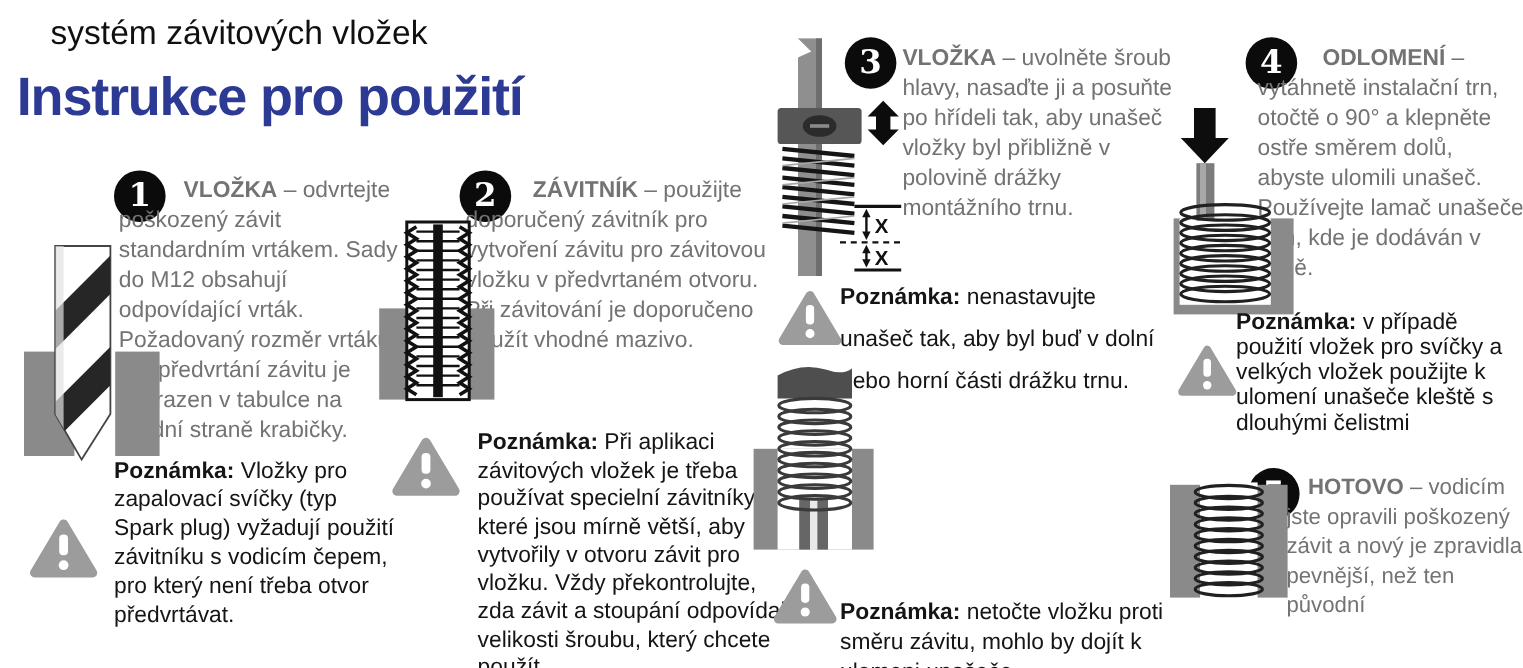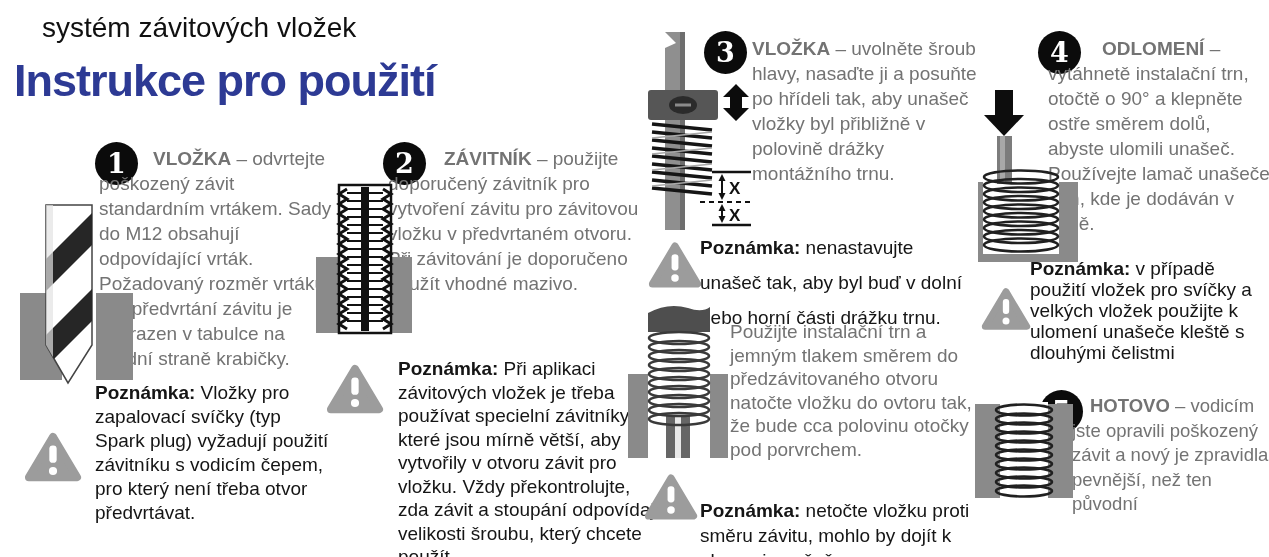--- a/index.html
+++ b/index.html
@@ -160,21 +160,20 @@
         <ellipse cx="51" cy="67" rx="30" ry="6"></ellipse>
       <ellipse cx="51" cy="76" rx="30" ry="6"></ellipse>
         <ellipse cx="51" cy="85" rx="30" ry="6"></ellipse>
       <ellipse cx="51" cy="94" rx="30" ry="6"></ellipse>
         <ellipse cx="51" cy="103" rx="30" ry="6"></ellipse>
       <ellipse cx="51" cy="112" rx="30" ry="6"></ellipse>
         <ellipse cx="51" cy="121" rx="30" ry="6"></ellipse>
     </g>
   </svg>
 
-  <div class="abs step-text" style="left:730px;top:320px;width:254px;line-height:23.5px;">Použijte instalační trn a jemným tlakem směrem do předzávitovaného otvoru natočte vložku do ovtoru tak, že bude cca polovinu otočky pod porvrchem.</div>
 
   <svg class="warn" style="left:644px;top:472px;width:54px;height:50px;" viewBox="0 0 60 54">
     <path d="M30 6 L55 48 L5 48 Z" fill="#9c9c9c" stroke="#9c9c9c" stroke-width="8" stroke-linejoin="round"></path>
     <rect x="26.2" y="15" width="7.6" height="18" rx="3.5" fill="#fff"></rect>
     <circle cx="30" cy="41.5" r="4.2" fill="#fff"></circle>
   </svg>
   <div class="abs note-text" style="left:700px;top:466px;width:272px;line-height:25px;margin-top:32px;">
     <b>Poznámka:</b>
     <span>netočte vložku proti směru závitu, mohlo by dojít k ulomeni unašeče.</span>
   </div>

